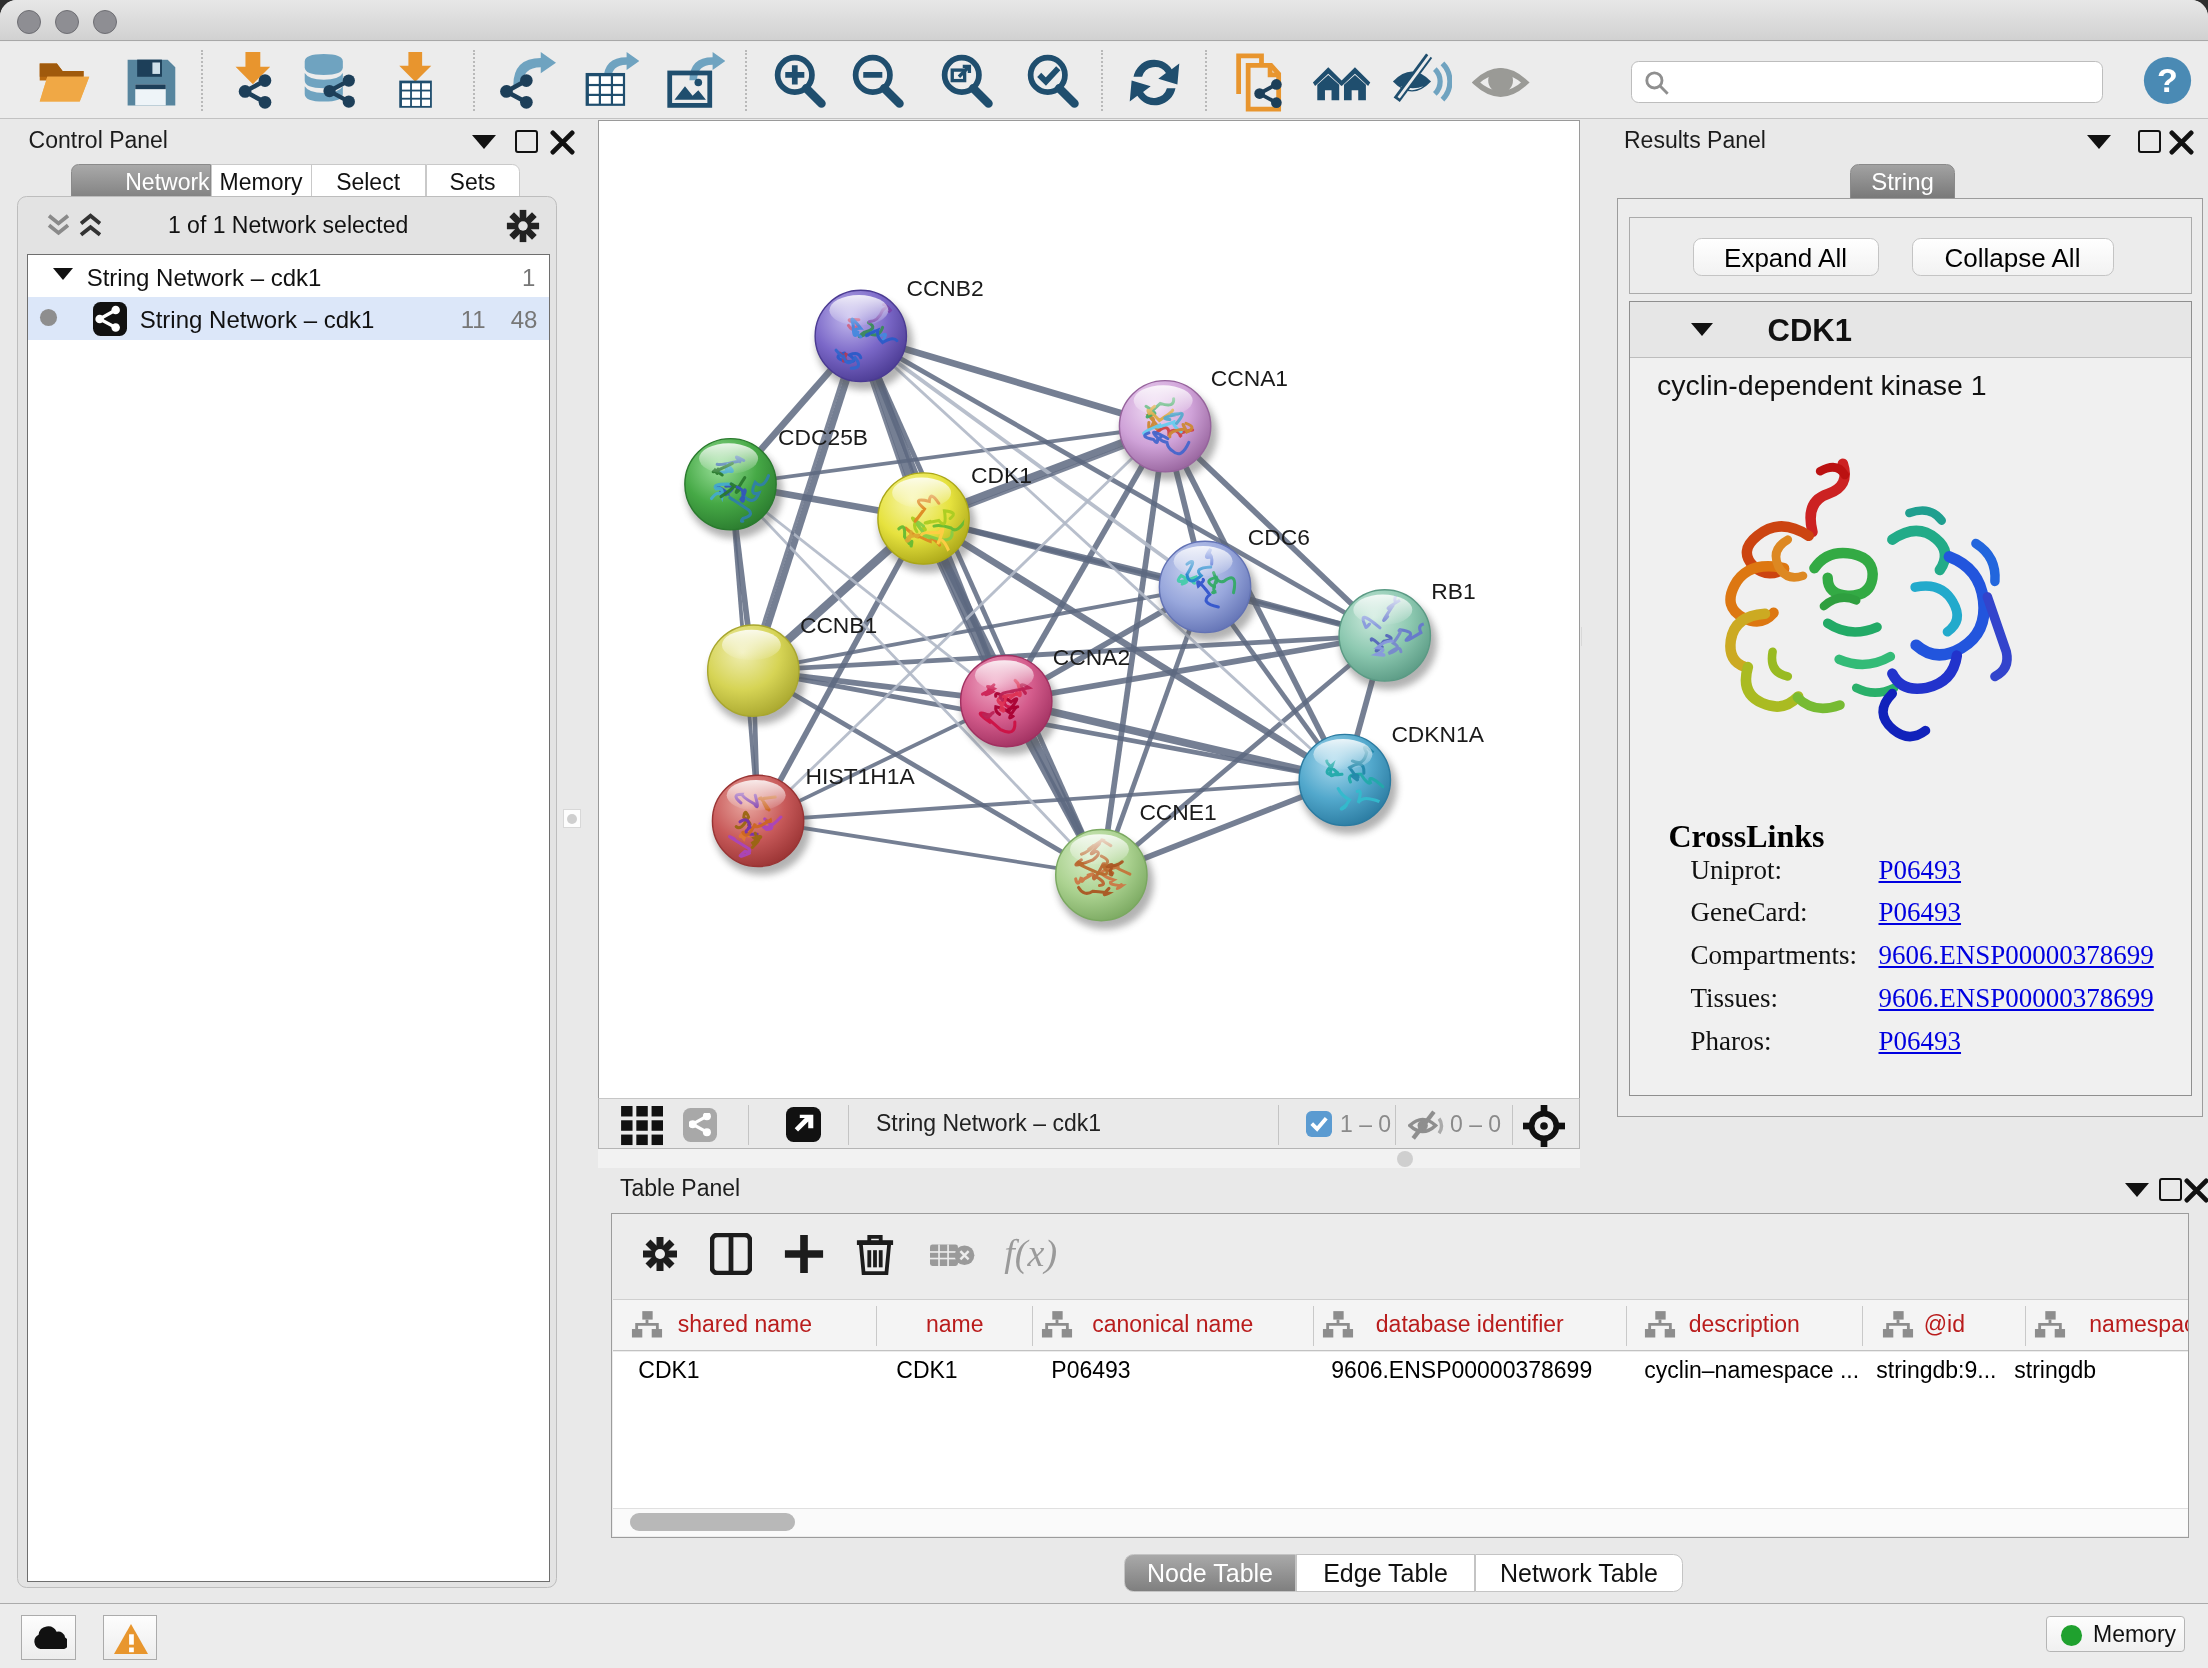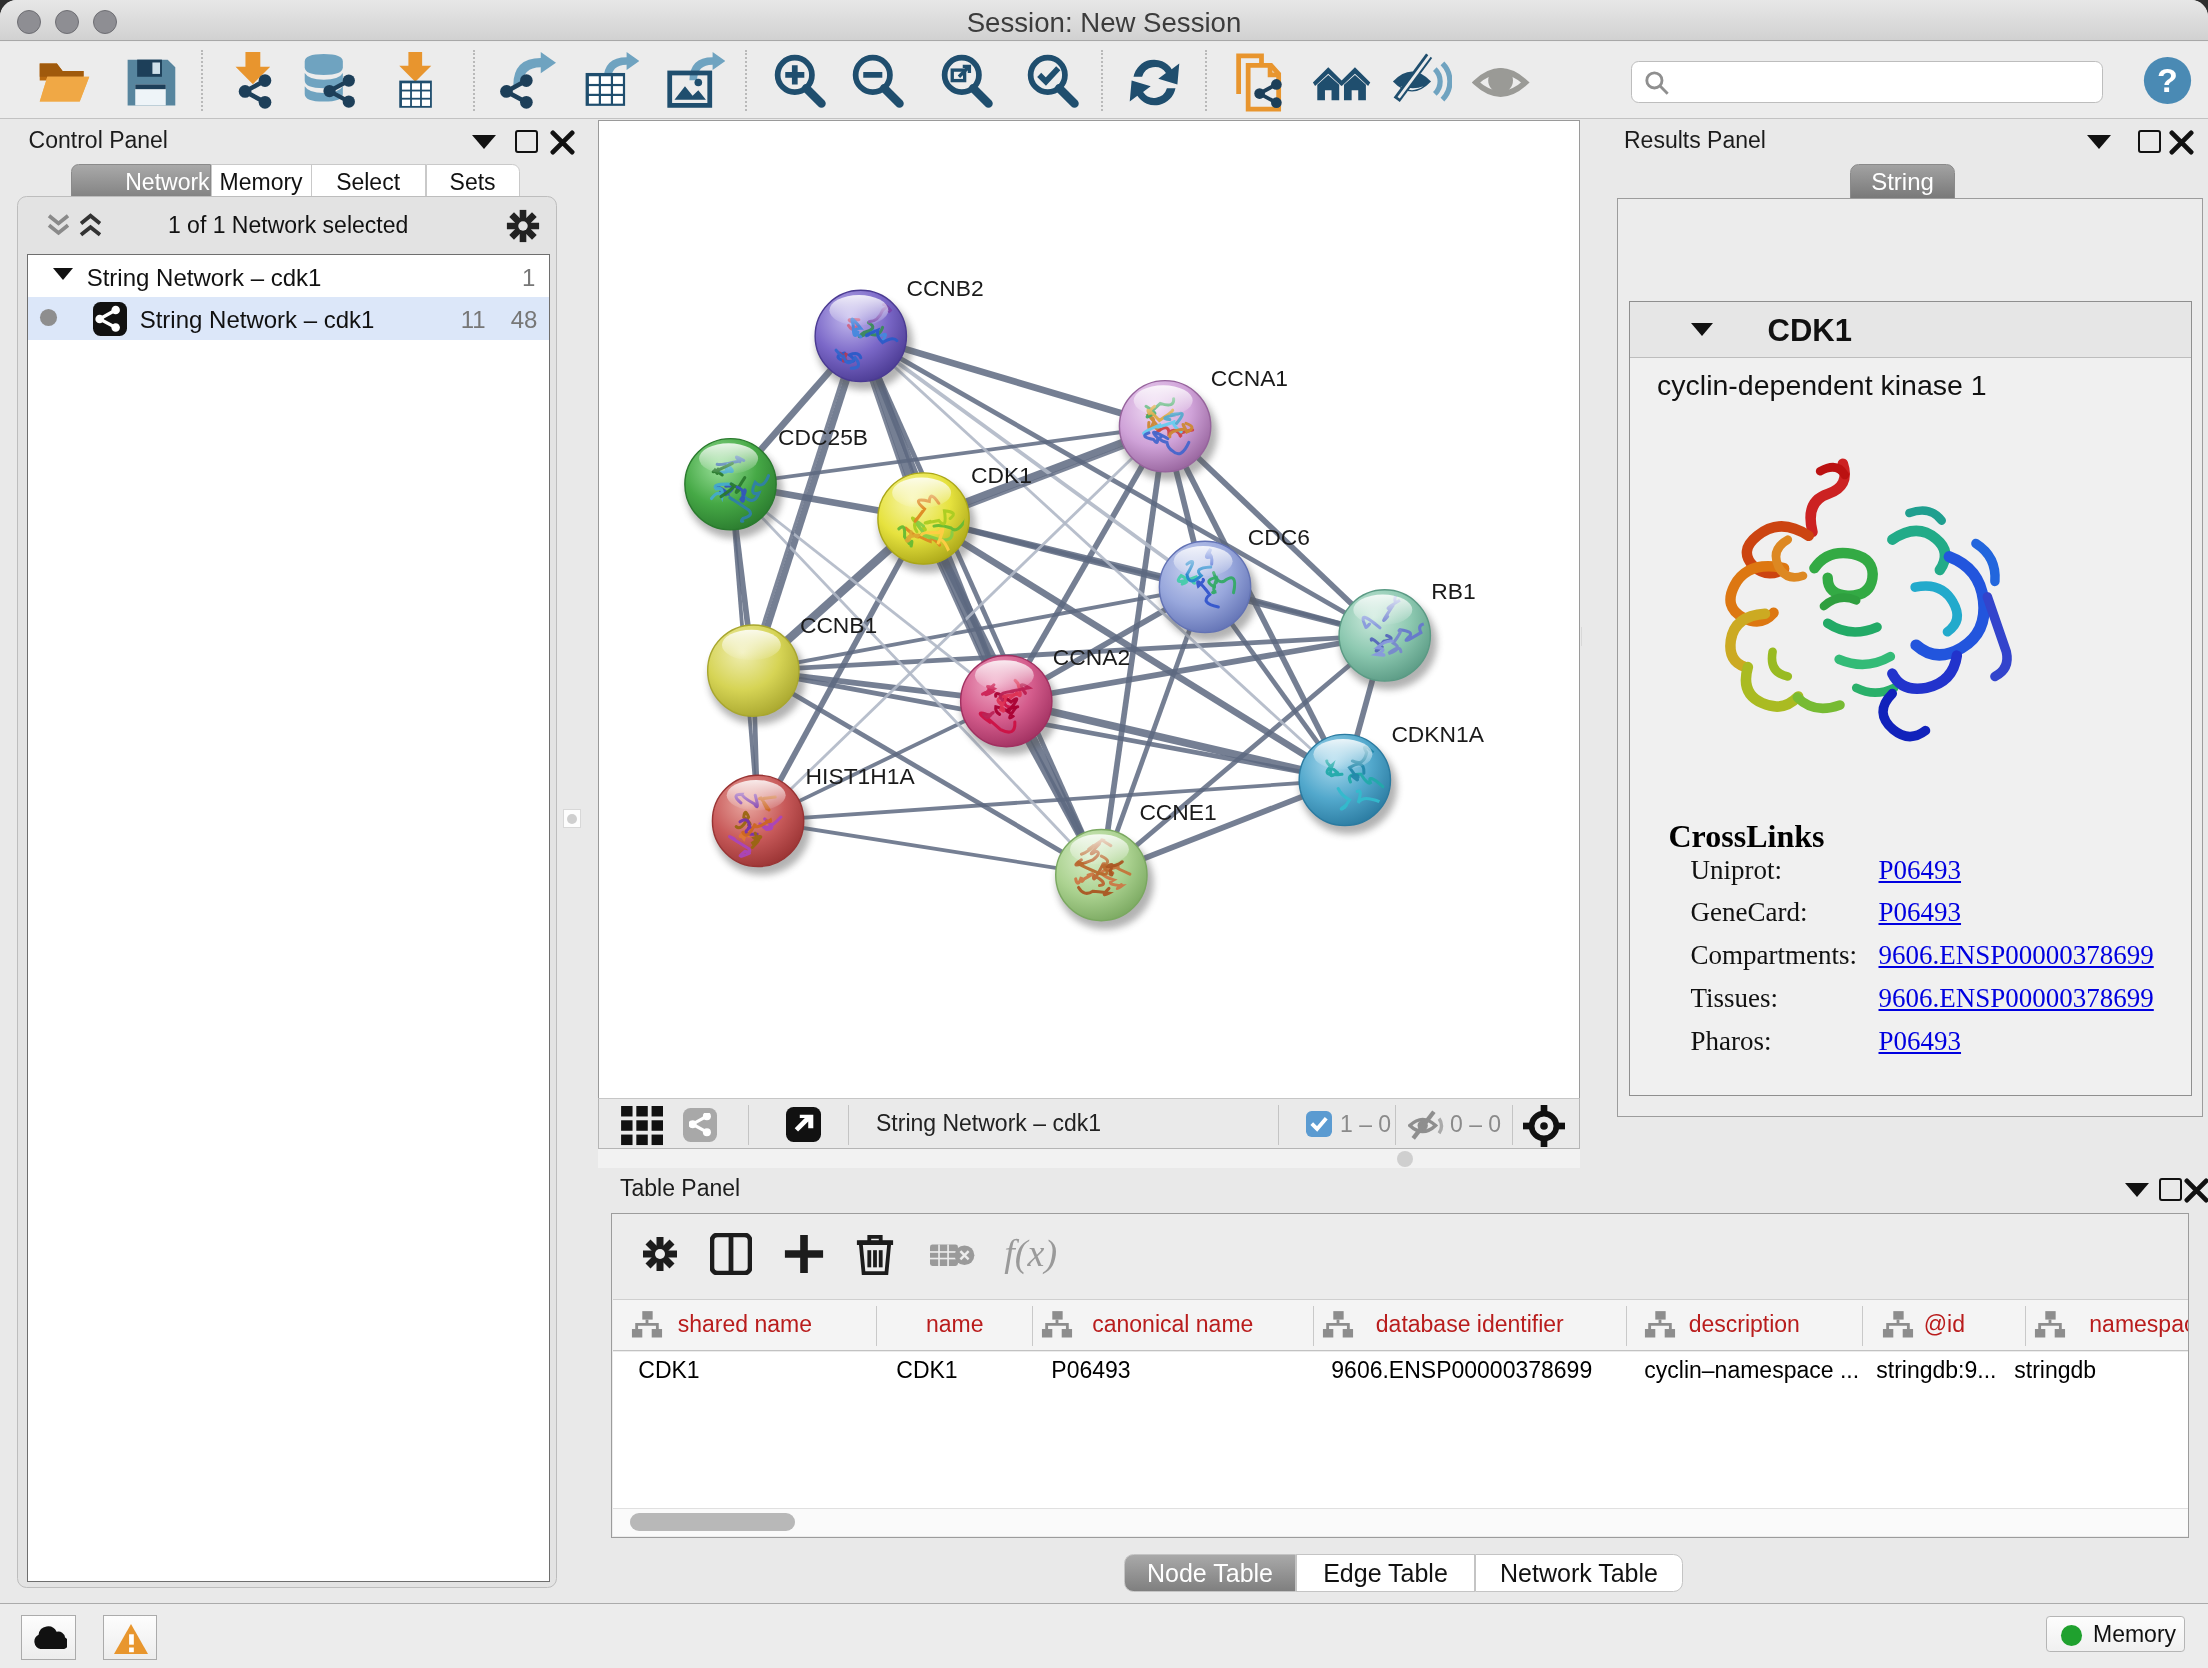--- a/index.html
+++ b/index.html
@@ -45,21 +45,20 @@
 #statusbar{position:absolute;left:0;top:1603px;width:2208px;height:66px;background:#ececec;border-top:1px solid #ababab;}
 .sbtn{position:absolute;background:linear-gradient(#fdfdfd,#ededed);border:1.9px solid #ababab;}
 #memory{position:absolute;left:2046px;top:12.4px;width:139px;height:36px;background:linear-gradient(#fdfdfd,#f0f0f0);border:1px solid #b5b5b5;border-radius:3.8px;font-size:23px;color:#111;}
 .netlabel{font-size:24px;fill:#1a1a1a;font-family:"Liberation Sans",sans-serif;}
 </style></head><body>
 <div id="win">
 <div id="titlebar">
  <div class="tl" style="left:17px"></div>
  <div class="tl" style="left:55px"></div>
  <div class="tl" style="left:93px"></div>
- <div id="title">Session: New Session</div>
 </div>
     <div id="toolbar">
       <div class="ticon" style="left:34px;top:9.5px"><svg width="61" height="61" viewBox="0 0 64 64" style="">
           <path d="M6 12 h18 l6 8 h22 v10 H6 z" fill="#b96a10"></path>
 <path d="M6 12 h18 l6 8 h22 v6 H6 z" fill="#a05a0c"></path>
 <path d="M14 26 h44 l-10 26 H6 l8 -26 z" fill="#f5b55a"></path>
 <path d="M6 52 L14 26 h44 l-10 26 z" fill="#f0a845"></path>
         </svg></div>
       <div class="ticon" style="left:120px;top:9.5px"><svg width="61" height="61" viewBox="0 0 64 64" style="">
           <path d="M8 8 h42 l8 8 v40 H8 z" fill="#57859e"></path>
@@ -650,20 +649,24 @@
     </div>
 <div id="rp">
  <div class="ptitle abs" style="left:42px;top:6.7px">Results Panel</div>
  <div class="wbtn-tri" style="left:505px;top:15px"></div>
  <div class="wbtn-sq" style="left:556px;top:9.5px"></div>
  <svg class="abs" style="left:587px;top:9.5px" width="25" height="25" viewBox="0 0 26 26">
    <path d="M3 3 L23 23 M23 3 L3 23" stroke="#111" stroke-width="5" stroke-linecap="round"></path>
       </svg>
  <div id="stringtab">String</div>
  <div id="rp-box">
+  <div id="rp-b1">
+   <div class="rbtn" style="left:63px;width:186px">Expand All</div>
+   <div class="rbtn" style="left:282px;width:202px">Collapse All</div>
+  </div>
   <div id="rp-b2">
    <div id="cdk1hdr">
     <div class="wbtn-tri" style="left:61px;top:21px;border-left-width:11.4px;border-right-width:11.4px;border-top-width:13.3px"></div>
     <div class="abs" style="left:138px;top:10.5px;font-size:31px;font-weight:bold;color:#111">CDK1</div>
    </div>
    <div class="abs" style="left:27.6px;top:67px;font-size:28.5px;color:#111">cyclin-dependent kinase 1</div>
    <svg class="abs" style="left:40px;top:150px" width="361" height="314" viewBox="0 0 380 330">
 <g fill="none" stroke-linecap="round">
  <path d="M150 84 q-8 -32 16 -40 q24 -8 16 -32" stroke="#cc2222" stroke-width="11"></path>
  <path d="M158 20 q18 -10 26 4" stroke="#bb1111" stroke-width="9"></path>

